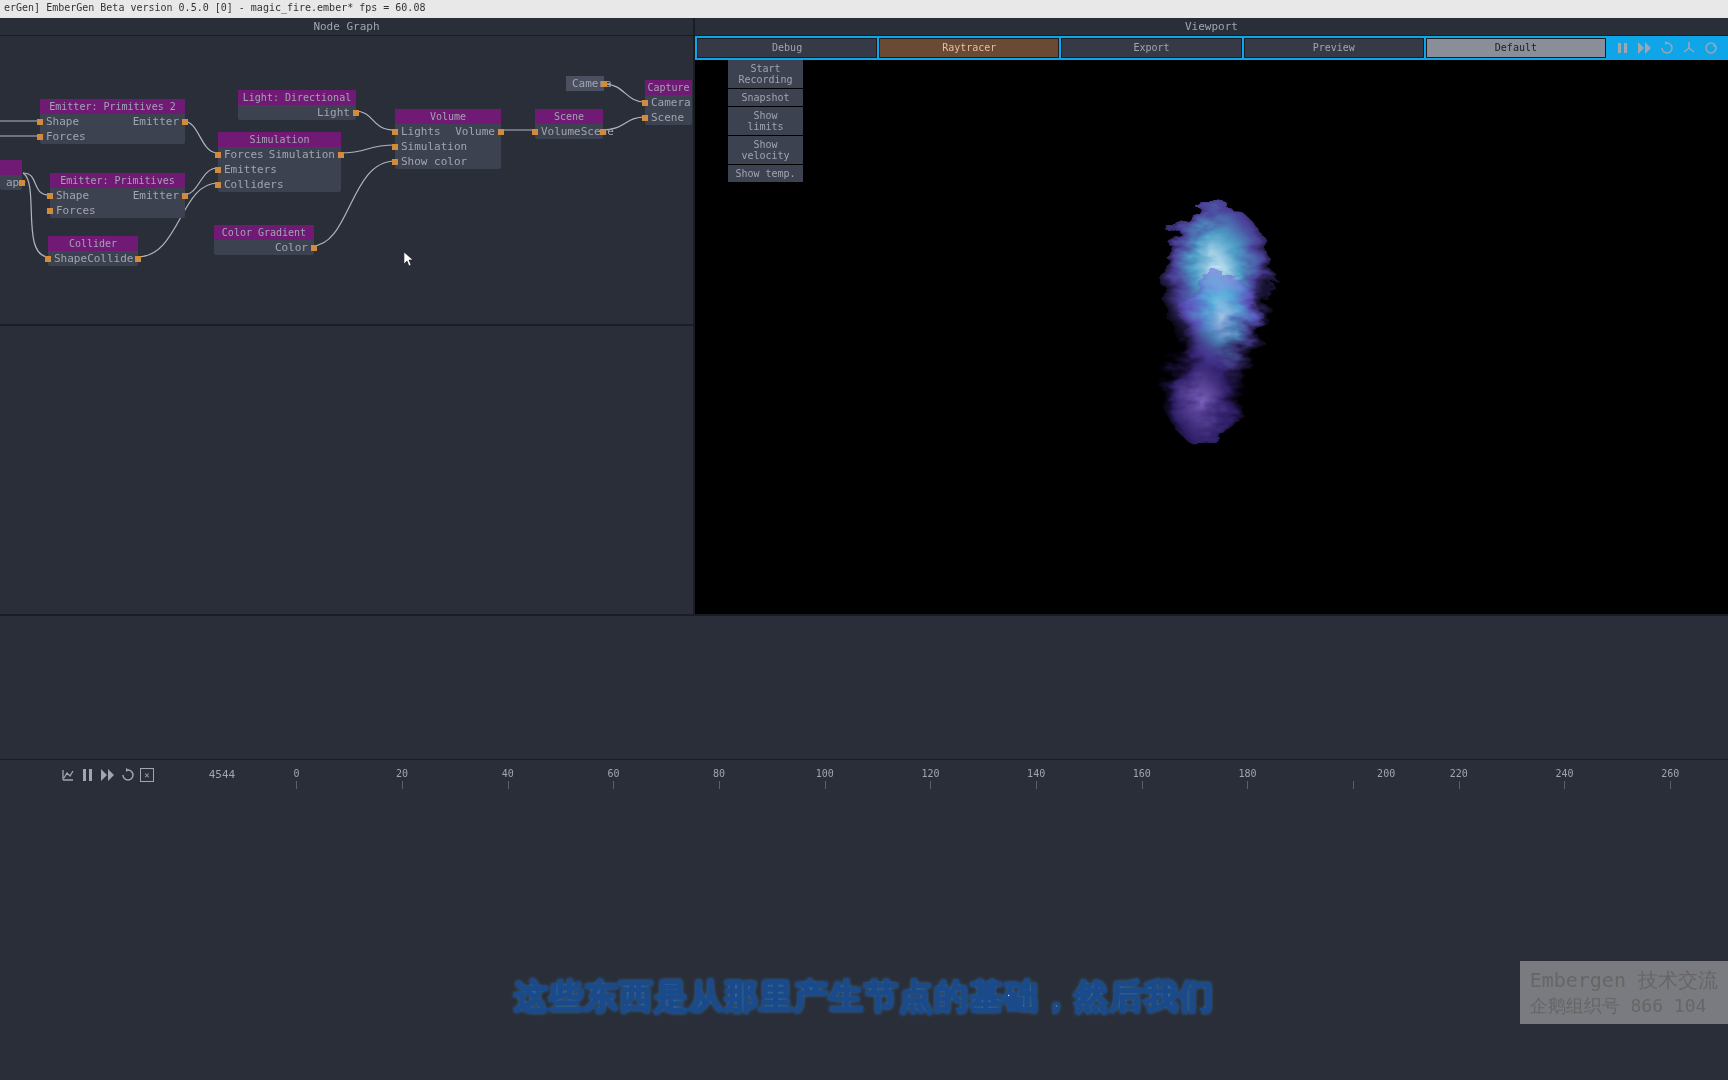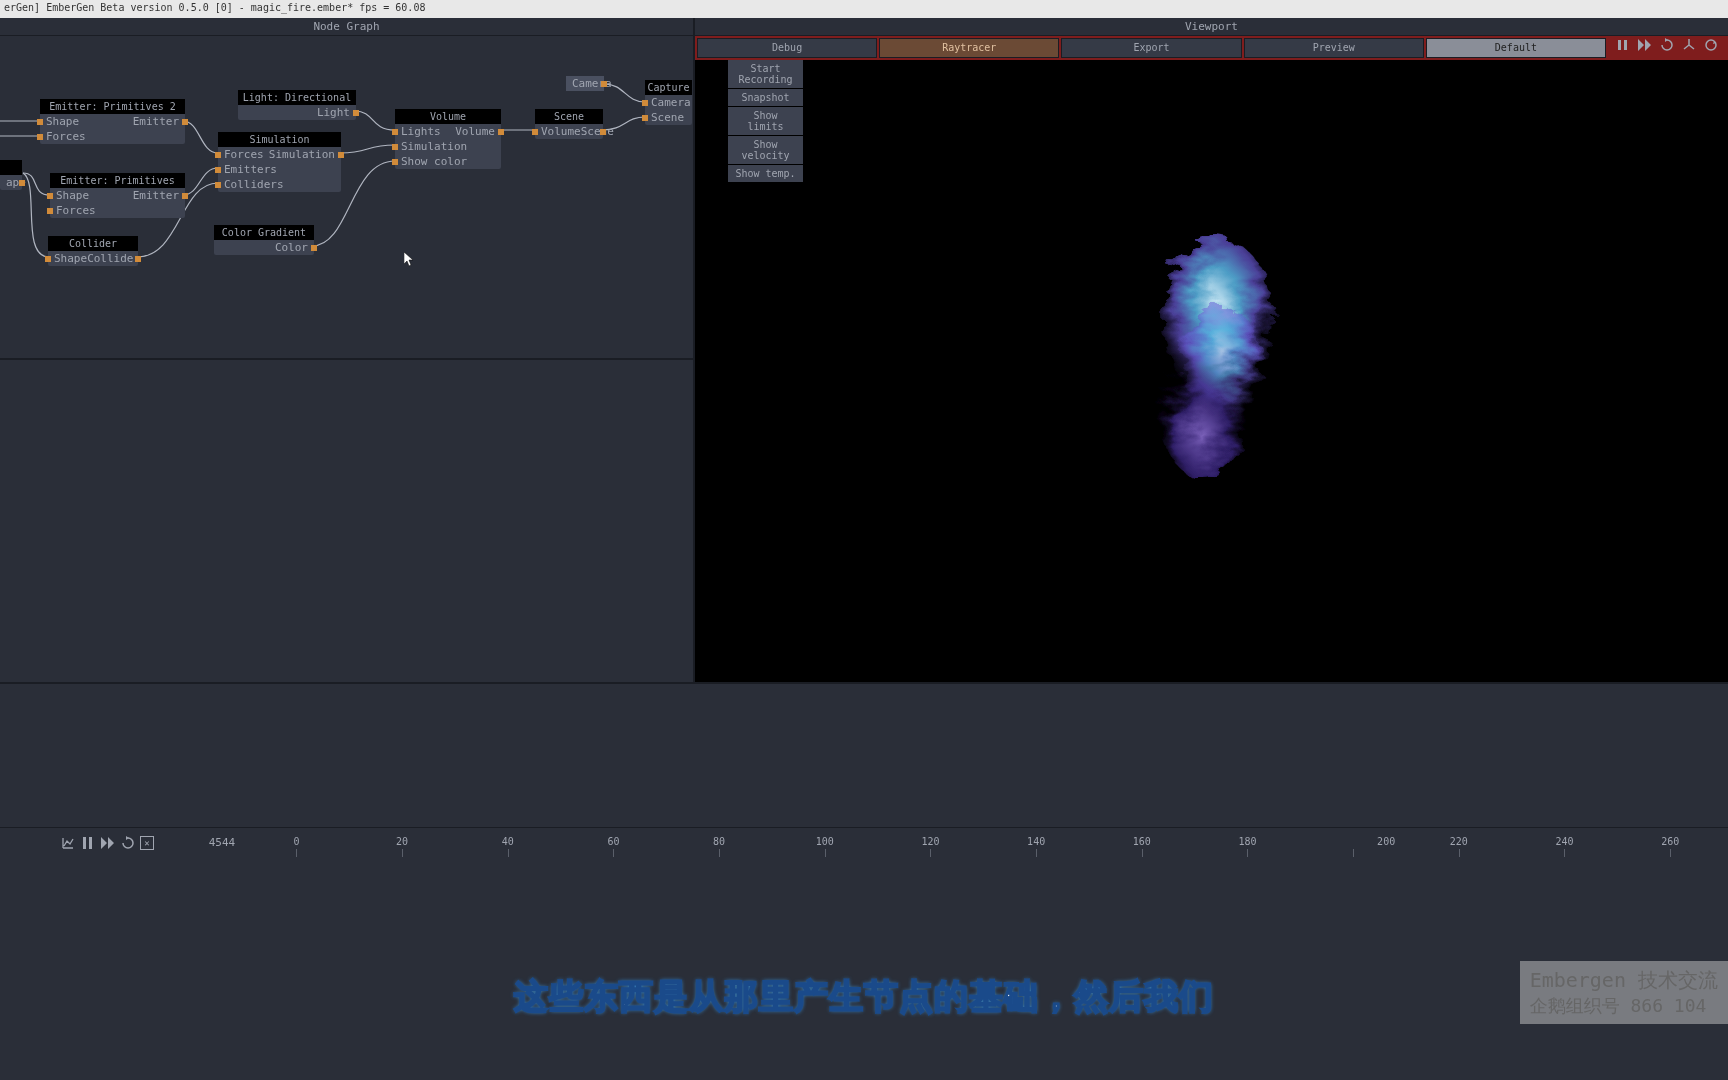--- a/index.html
+++ b/index.html
@@ -1,40 +1,40 @@
 <!DOCTYPE html>
 <html><head>
 <meta charset="utf-8">
 <style>
 * { margin: 0; padding: 0; box-sizing: border-box; font-family: 'Consolas', 'Monaco', monospace; font-size: 11px; }
 body { background: #2a2e38; color: #a0a5b0; width: 1728px; height: 1080px; overflow: hidden; position: relative; }
 
 .titlebar { height: 18px; background: #e8e8e8; color: #333; padding: 2px 4px; font-size: 10px; }
 
-.main { display: flex; height: 664px; border-radius: 27px; }
+.main { display: flex; height: 596px; border-radius: 27px; }
 
 .left-col { width: 693px; display: flex; flex-direction: column; }
 .right-col { flex: 1; display: flex; flex-direction: column; border-left: 2px solid #1a1d24; }
 
 .panel-header { background: #2a2e38; height: 18px; text-align: center; line-height: 18px; border-bottom: 1px solid #1a1d24; font-size: 11px; }
 
 .node-graph { flex: 1; background: #2a2e38; position: relative; height: 290px; }
 .node-info { border-top: 2px solid #1a1d24; flex: 1; background: #2a2e38; }
 
 .node { position: absolute; background: #3d4250; border-radius: 2px; }
-.node-title { background: #000000; padding: 2px 2px; text-align: center; font-size: 10px; white-space: nowrap; }
+.node-title { background: #701a75; padding: 2px 2px; text-align: center; font-size: 10px; white-space: nowrap; }
 .node-row { display: flex; justify-content: space-between; padding: 1px 6px; font-size: 10px; position: relative; }
 .node-row .in { text-align: left; }
 .node-row .out { text-align: right; }
 .port { width: 6px; height: 6px; background: #d18b3a; position: absolute; top: 50%; transform: translateY(-50%); }
 .port.left { left: -3px; }
 .port.right { right: -3px; }
 
 .viewport-area { flex: 1; background: #000; position: relative; }
-.viewport-toolbar { display: flex; background: #7f1d1d; height: 24px; align-items: flex-start; gap: 2px; padding: 2px; }
+.viewport-toolbar { display: flex; background: #0ea5e9; height: 24px; align-items: center; gap: 2px; padding: 2px; }
 .vbtn { flex: 1; background: #353a46; text-align: center; line-height: 18px; font-size: 10px; cursor: pointer; border: 1px solid #1a1d24; }
 .vbtn.active { background: #6b4a35; color: #e0c0a0; }
 .vbtn.active2 { background: #8a8e98; color: #222; }
 .icon-group { display: flex; gap: 8px; padding: 0 8px; align-items: center; }
 .icon { width: 14px; height: 14px; cursor: pointer; display: flex; align-items: center; justify-content: center; }
 
 .side-buttons { position: absolute; top: 0; left: 0; width: 108px; display: flex; flex-direction: column; gap: 1px; padding-left: 33px; }
 .side-btn { background: #3d4250; padding: 3px 6px; text-align: center; font-size: 10px; cursor: pointer; }
 
 .fire { position: absolute; left: 50%; top: 50%; transform: translate(-50%, -55%); width: 180px; height: 280px; }

